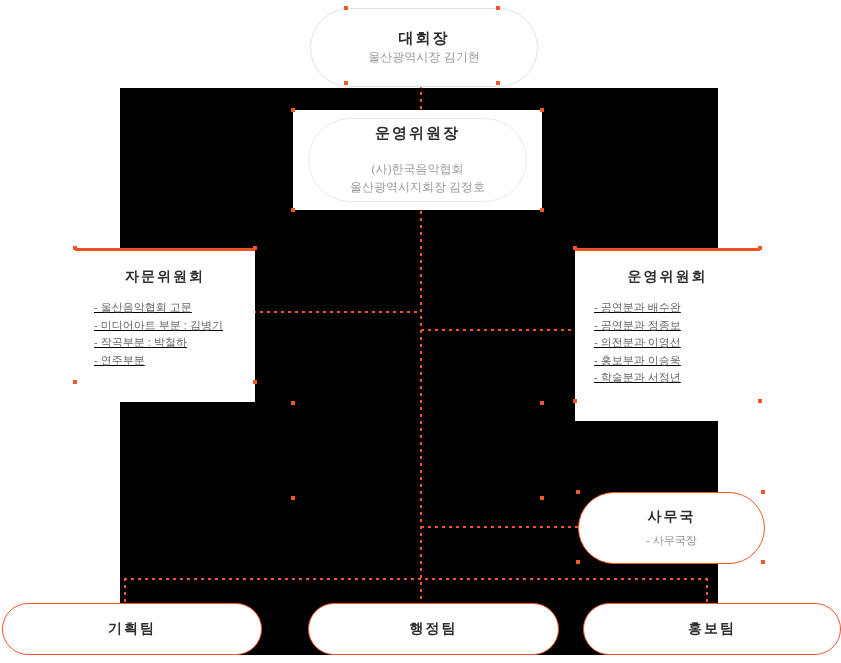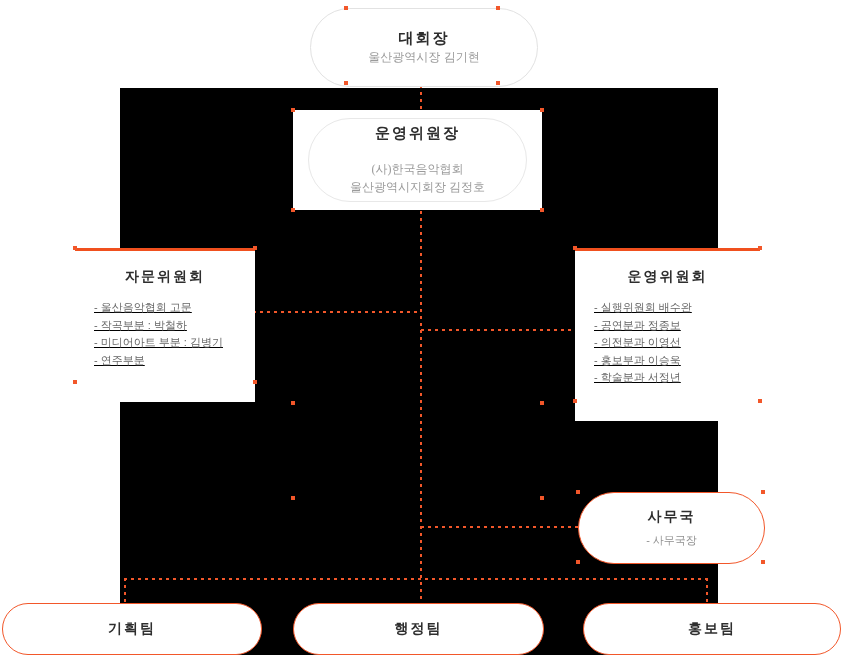--- a/index.html
+++ b/index.html
@@ -67,45 +67,45 @@
         <div>(사)한국음악협회</div>
         <div>울산광역시지회장 김정호</div>
       </div>
     </div>
   </div>
 
   <div class="node panel" style="left:75px; top:248px; width:180px; height:134px;">
     <span class="title">자문위원회</span>
     <ul>
       <li>- 울산음악협회 고문</li>
+      <li>- 미디어아트 부분 : 김병기</li>
       <li>- 작곡부분 : 박철하</li>
-      <li>- 미디어아트 부분 : 김병기</li>
       <li>- 연주부분</li>
     </ul>
   </div>
 
   <div class="node panel" style="left:575px; top:248px; width:185px; height:153px;">
     <span class="title">운영위원회</span>
     <ul>
-      <li>- 실행위원회 배수완</li>
+      <li>- 공연분과 배수완</li>
       <li>- 공연분과 정종보</li>
       <li>- 의전분과 이영선</li>
       <li>- 홍보부과 이승욱</li>
       <li>- 학술분과 서정년</li>
     </ul>
   </div>
 
 
   <div class="node capsule orange-border" style="left:578px; top:492px; width:185px; height:70px;">
     <div class="sec-title">사무국</div>
     <div class="sec-sub">- 사무국장</div>
   </div>
 
   <div class="node teampill" style="left:2px;   top:603px; width:258px; height:50px;">기획팀</div>
-  <div class="node teampill" style="left:293px; top:603px; width:249px; height:50px;">행정팀</div>
+  <div class="node teampill" style="left:308px; top:603px; width:249px; height:50px;">행정팀</div>
   <div class="node teampill" style="left:583px; top:603px; width:256px; height:50px;">홍보팀</div>
 
   <div class="dot" style="left:344px; top:6px;"></div>
   <div class="dot" style="left:496px; top:6px;"></div>
   <div class="dot" style="left:344px; top:81px;"></div>
   <div class="dot" style="left:496px; top:81px;"></div>
 
   <div class="dot" style="left:291px; top:108px;"></div>
   <div class="dot" style="left:540px; top:108px;"></div>
   <div class="dot" style="left:291px; top:208px;"></div>

